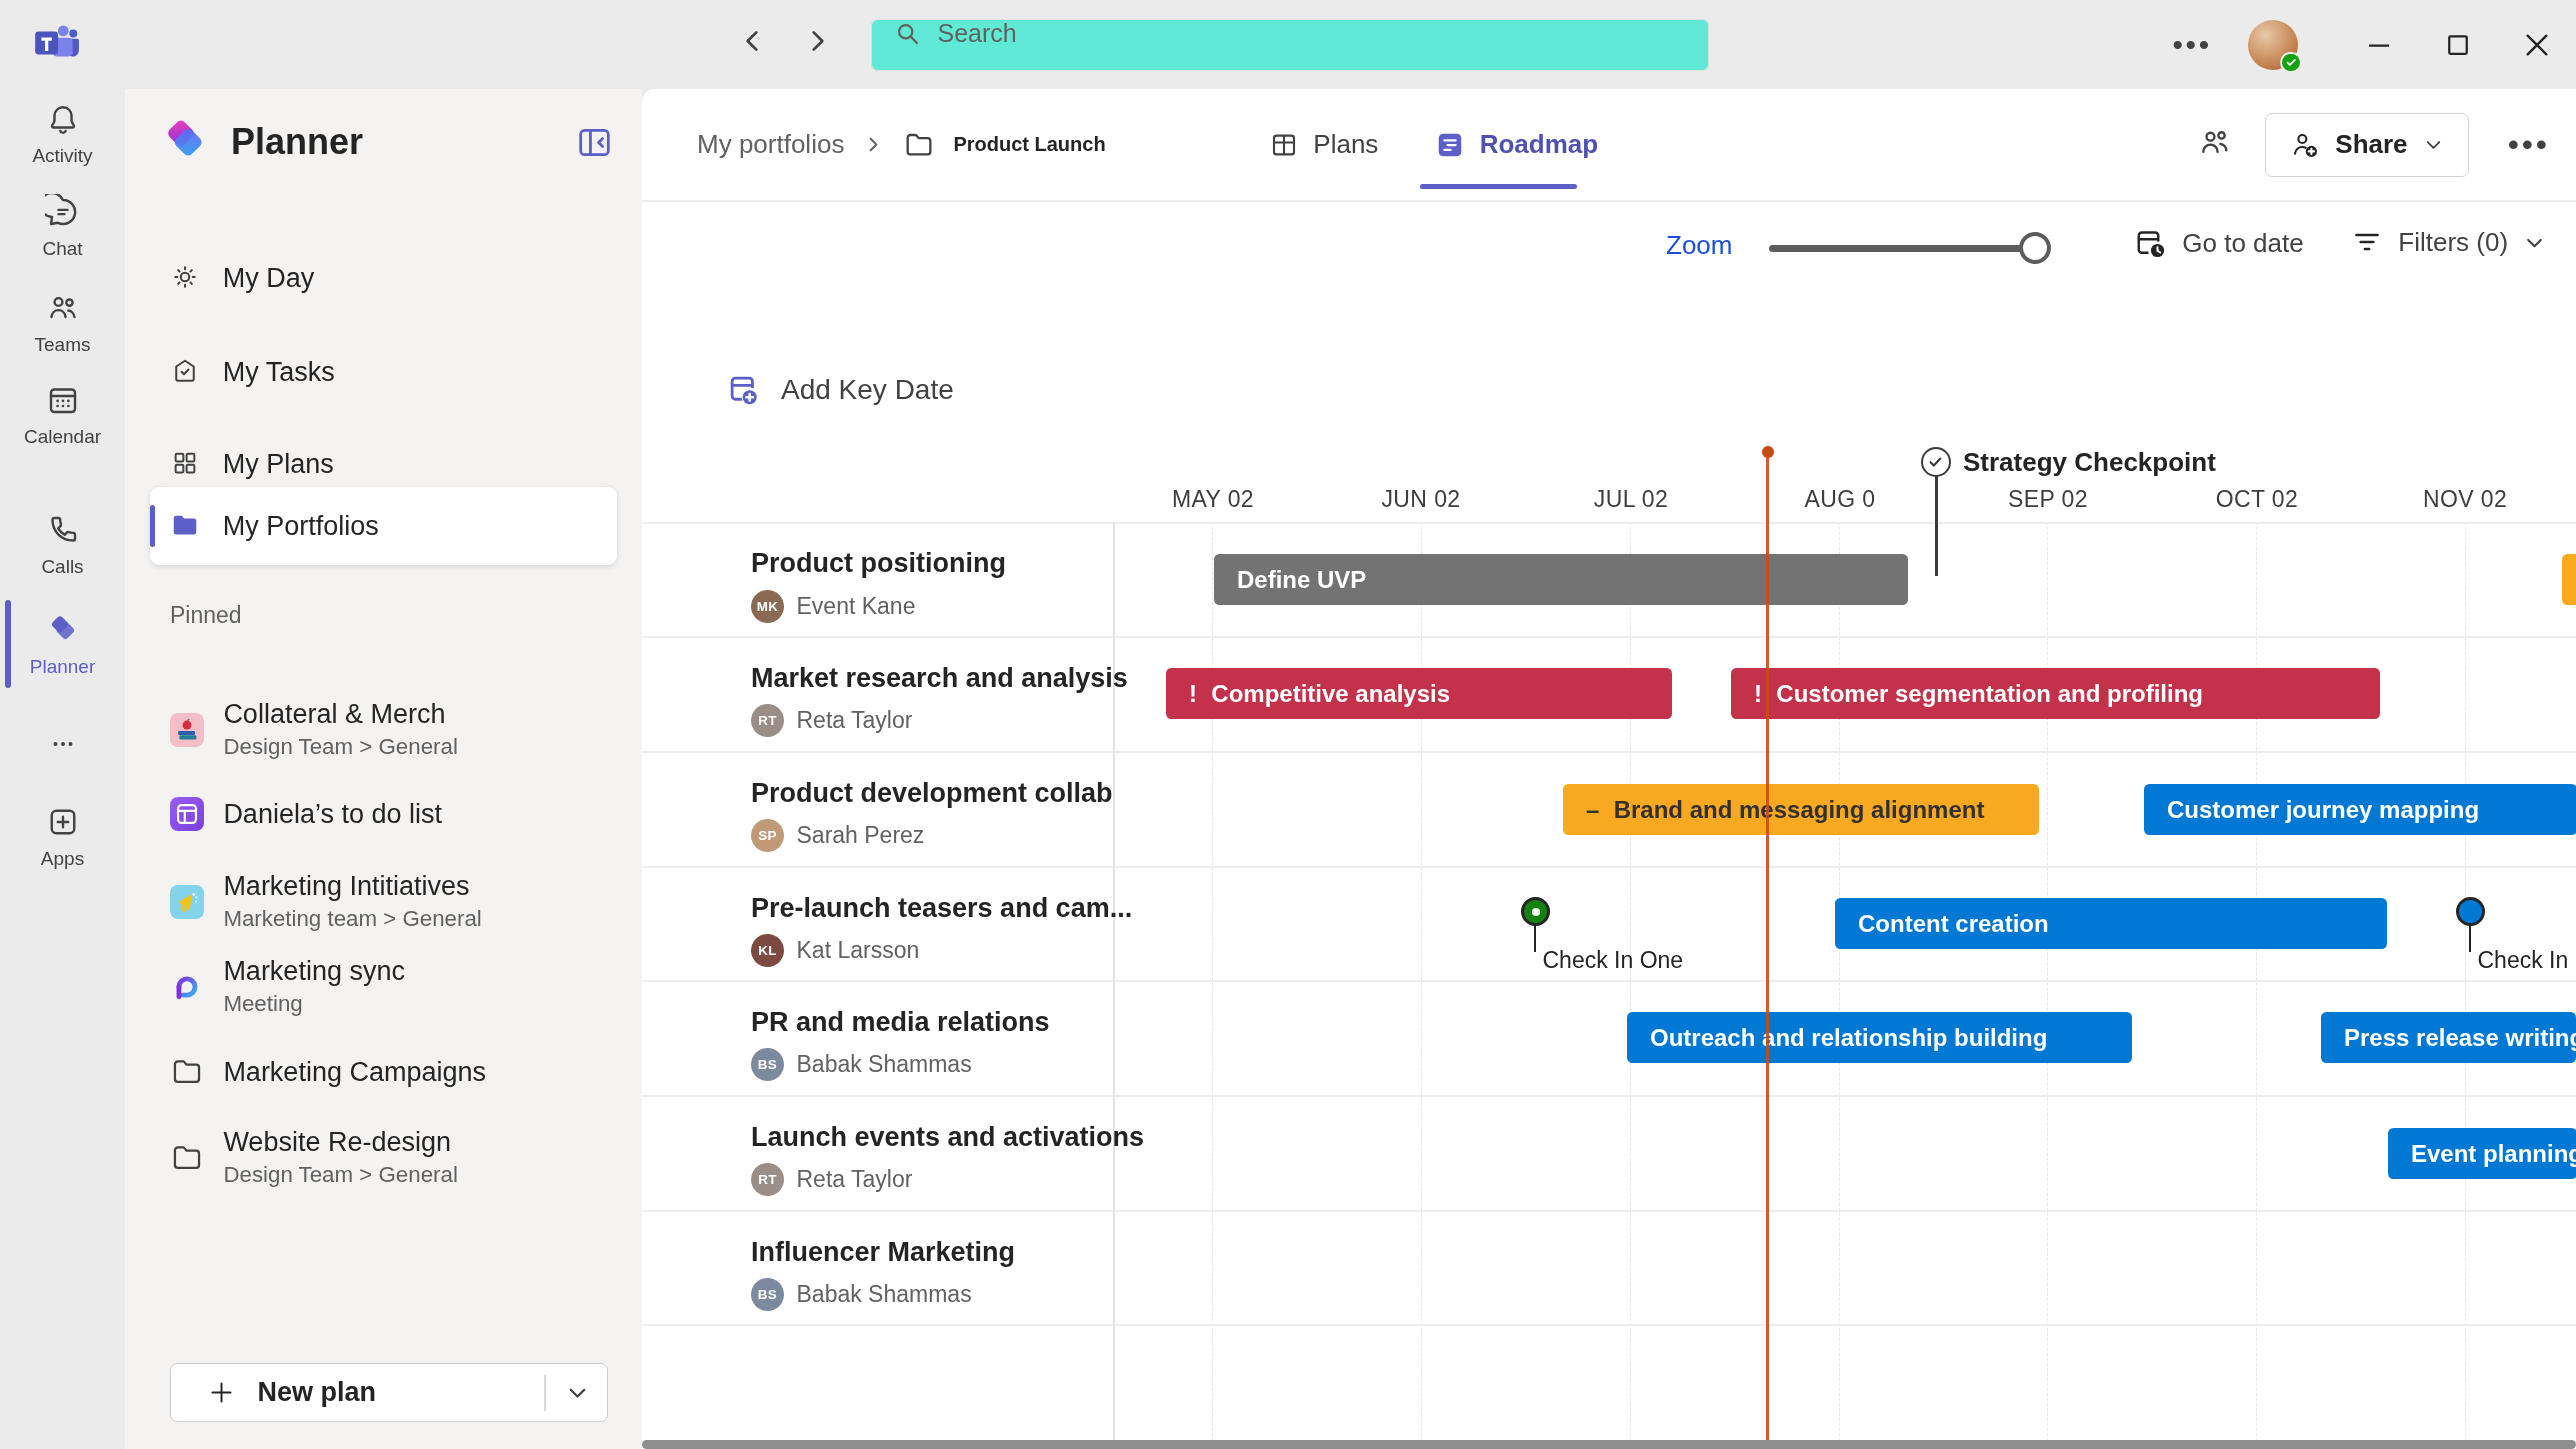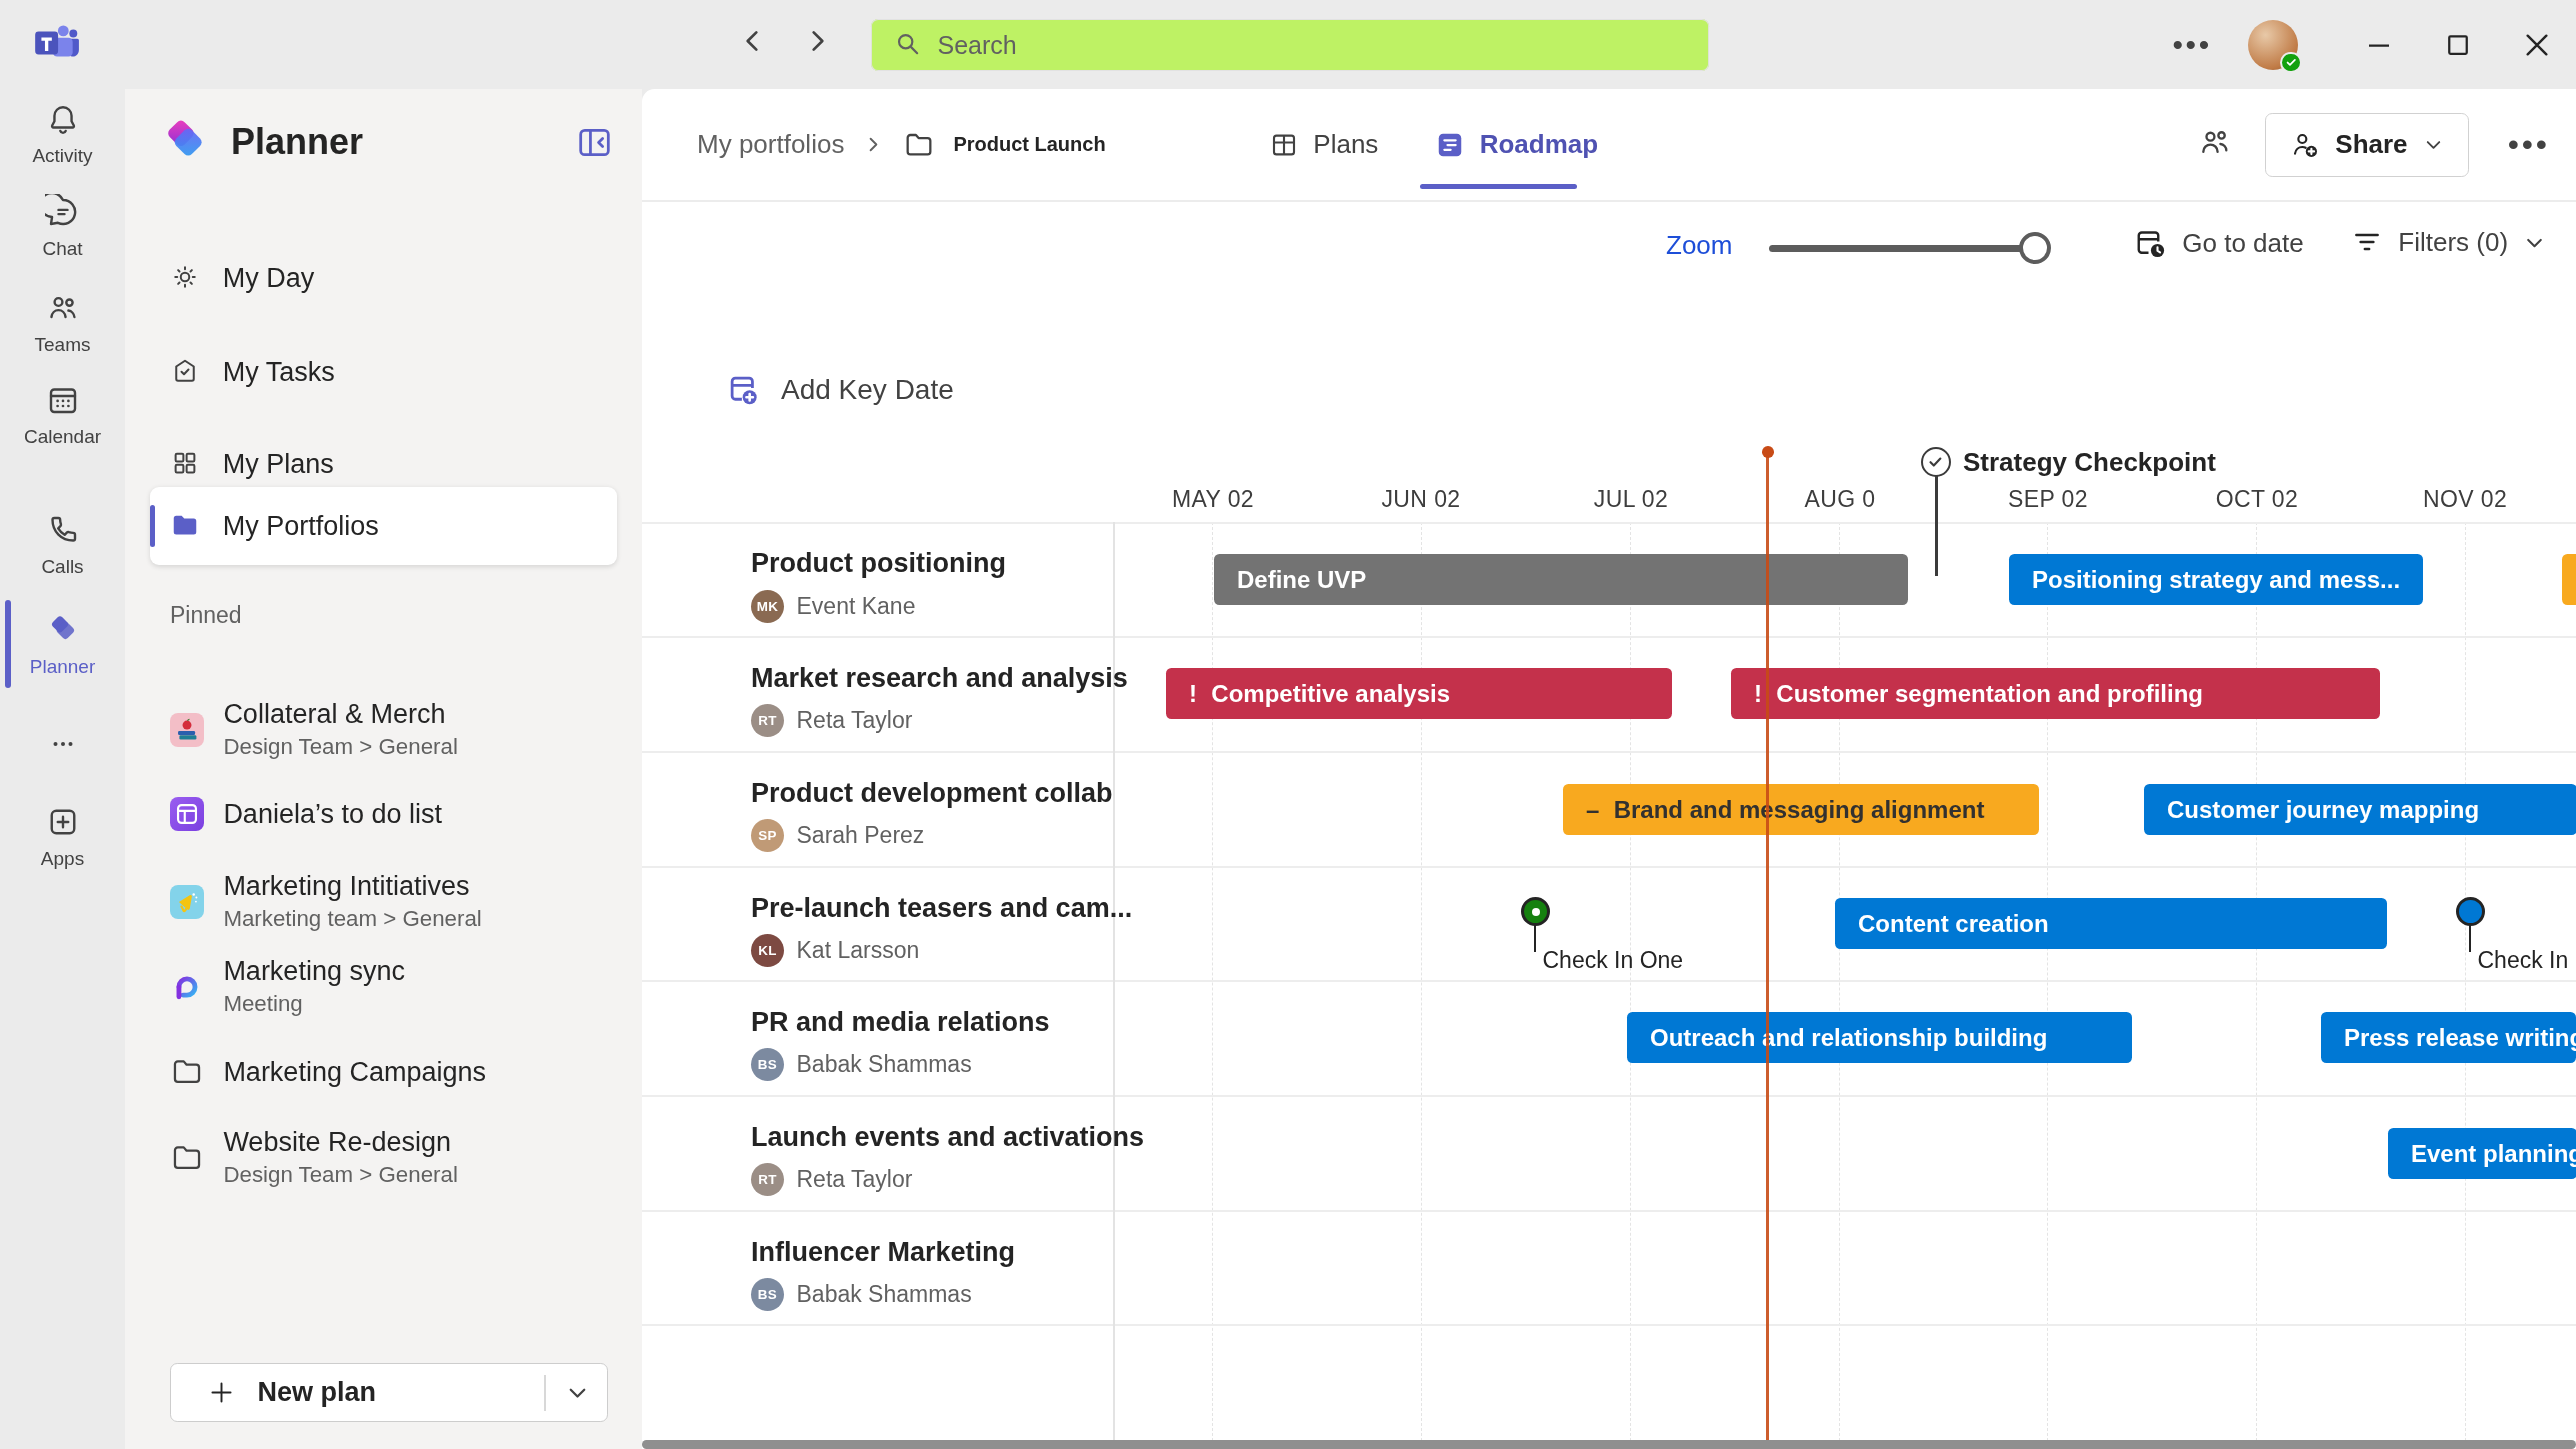--- a/index.html
+++ b/index.html
@@ -5,22 +5,22 @@
   * { margin:0; padding:0; box-sizing:border-box; }
   html,body { width:2576px; height:1450px; overflow:hidden;
     font-family:"Liberation Sans","DejaVu Sans",sans-serif; background:#ebebeb; color:#242424; }
   #app { position:relative; width:2576px; height:1450px; }
 
   
   .titlebar { position:absolute; left:0; top:0; width:2576px; height:89px; background:#ebebeb; }
   .tb-logo { position:absolute; left:31px; top:18px; width:50px; height:50px; }
   .tb-nav { position:absolute; left:733px; top:16px; display:flex; gap:25px; align-items:center; }
   .tb-arrow { width:39px; height:50px; display:flex; align-items:center; justify-content:center; cursor:pointer; }
-  .searchbox { position:absolute; left:871px; top:19px; width:838px; height:52px; background:#bef264; border-radius:7.2px;
-    display:flex; align-items:center; padding-left:21.5px; gap:16px; box-shadow:0 0 0 0.9px #e2e2e2 inset; }
+  .searchbox { position:absolute; left:871px; top:19px; width:838px; height:52px; background:#5eead4; border-radius:7.2px;
+    display:flex; align-items:flex-start; padding-left:21.5px; gap:16px; box-shadow:0 0 0 0.9px #e2e2e2 inset; }
   .searchbox input { border:none; outline:none; font-size:25px; color:#424242; width:626px; background:transparent;
     font-family:inherit; }
   .searchbox input::placeholder { color:#616161; }
   .tb-right { position:absolute; right:0; top:0; height:89px; display:flex; align-items:center; }
   .tb-ellipsis { font-size:30px; color:#424242; letter-spacing:2.7px; margin-right:36px; cursor:pointer; }
   .tb-avatar { position:relative; width:50px; height:50px; border-radius:50%;
     background:radial-gradient(circle at 35% 30%, #e8c9a8, #c07b46 70%, #8a4f28); margin-right:41px; cursor:pointer; }
   .tb-status { position:absolute; right:-3.6px; bottom:-3.6px; width:21.5px; height:21.5px; border-radius:50%;
     background:#13a10e; border:2.7px solid #ebebeb; display:flex; align-items:center; justify-content:center; }
   .winbtn { width:79px; height:89px; display:flex; align-items:center; justify-content:center; cursor:pointer; color:#242424; }
@@ -528,23 +528,20 @@
         <div class="today-dot" style="left: 1120px; top: 357px; background: rgb(200, 75, 22);"></div>
         <div class="today-line" style="left: 1124px; top: 367px; height: 984px; background: rgb(200, 75, 22); opacity: 0.9;"></div>
         <div class="row-title" style="left: 109px; top: 459px;">Product positioning</div>
         <div class="row-owner" style="top: 501px;">
           <div class="avatar" style="background: rgb(138, 106, 82);">MK</div>
           <div class="name">Event Kane</div>
         </div>
         <div class="bar" style="left: 572px; top: 465px; width: 694px; background: #737373;">
           <span>Define UVP</span>
         </div>
-        <div class="bar" style="left: 1367px; top: 465px; width: 414px; background: rgb(0, 120, 212);">
-          <span>Positioning strategy and mess...</span>
-        </div>
         <div class="bar" style="left: 1920px; top: 465px; width: 18px; background: rgb(248, 169, 31); color: rgb(50, 49, 48);">
           <span></span>
         </div>
         <div class="row-title" style="left: 109px; top: 574px;">Market research and analysis</div>
         <div class="row-owner" style="top: 615px;">
           <div class="avatar" style="background: rgb(155, 142, 134);">RT</div>
           <div class="name">Reta Taylor</div>
         </div>
         <div class="bar" style="left: 524px; top: 579px; width: 506px; background: rgb(196, 49, 75);">
           <div class="pfx">!</div>

